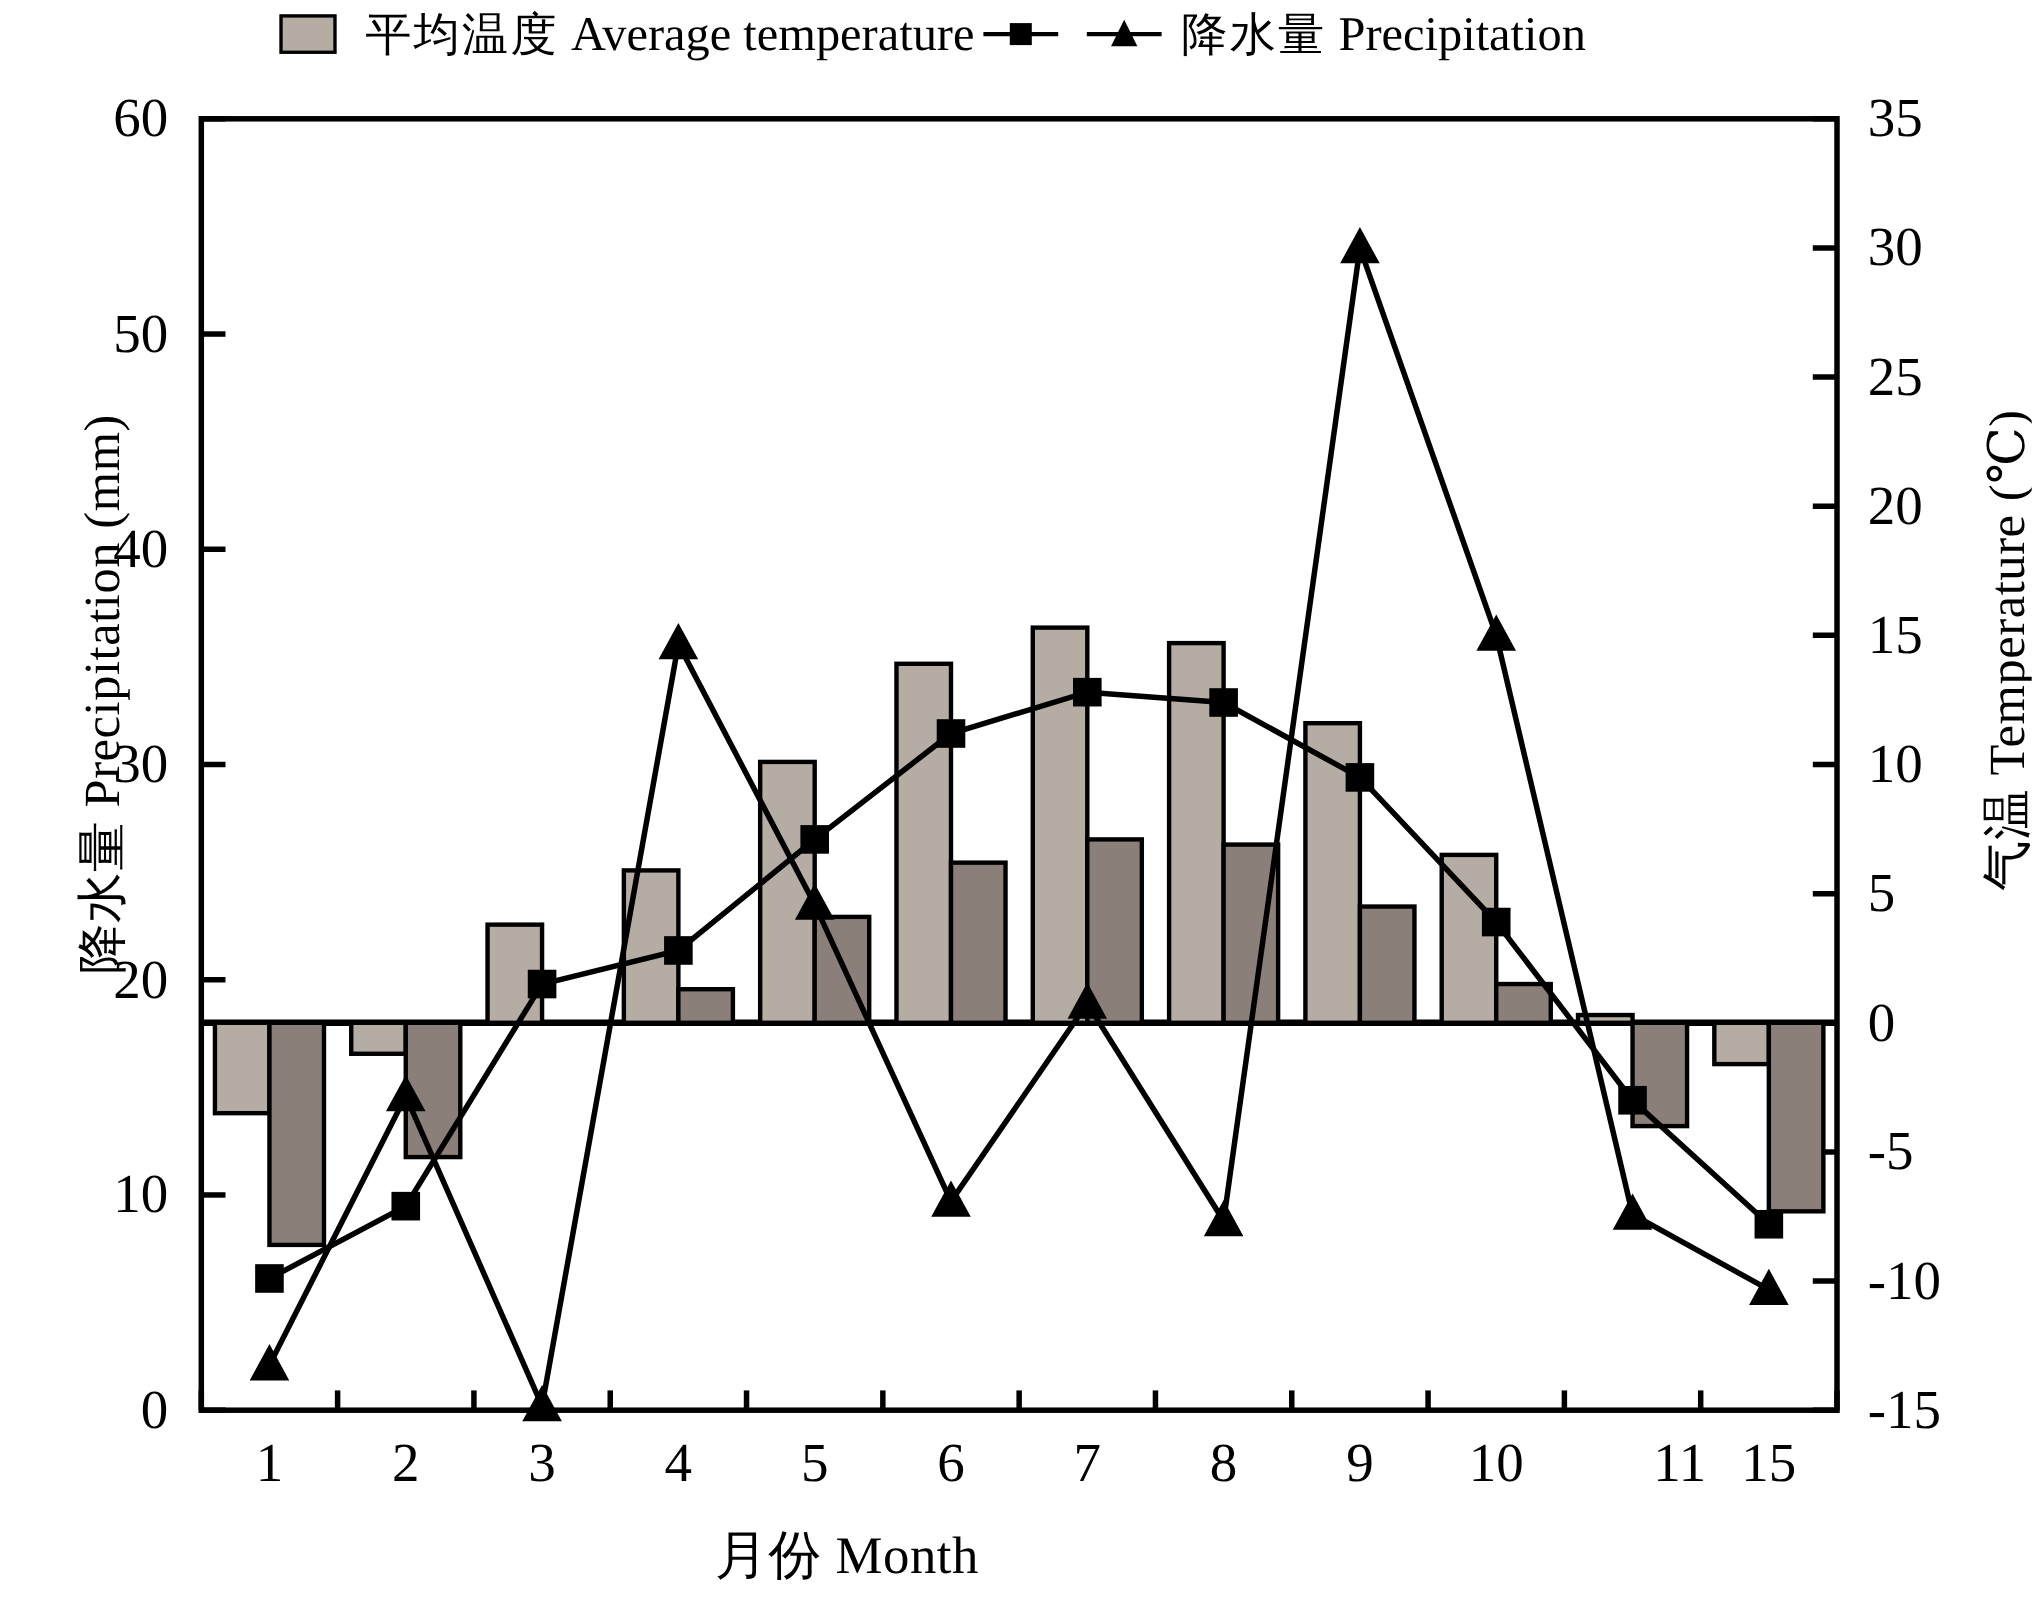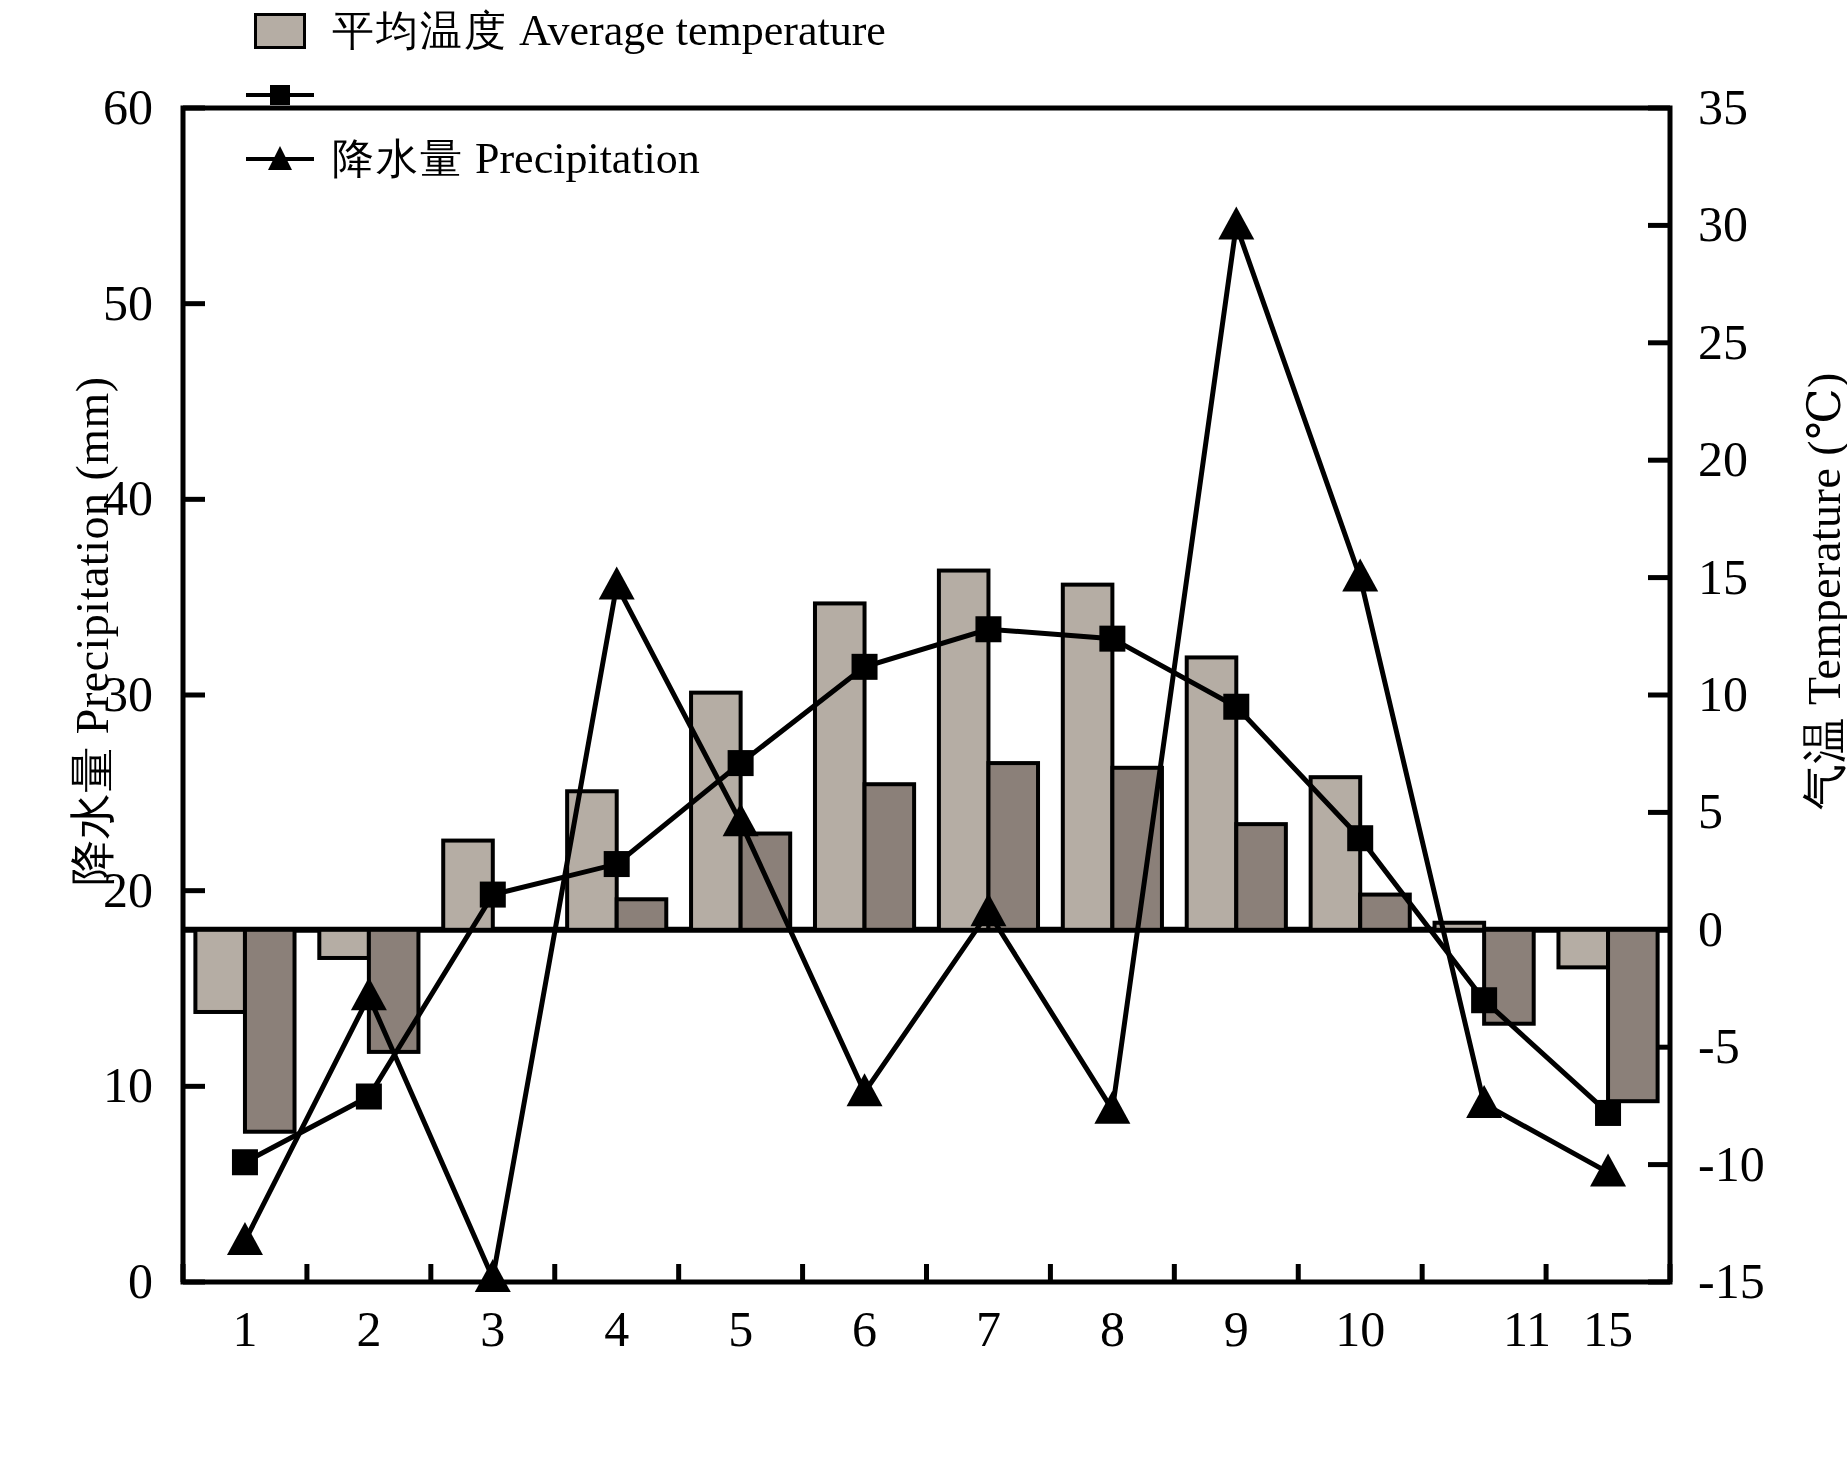--- a/index.html
+++ b/index.html
@@ -49,21 +49,21 @@
     top: 1382px;
     width: 700px;
     text-align: center;
     font-size: 48px;
   }
   .legend {
     position: absolute;
     left: 244px;
     top: 2px;
     display: flex;
-    flex-direction: column;
+    flex-direction: row;
     gap: 6px;
   }
   .legend-row {
     display: flex;
     align-items: center;
     height: 58px;
   }
   .legend-key {
     width: 72px;
     display: flex;
@@ -123,20 +123,21 @@
           <line x1="2" y1="20" x2="70" y2="20" stroke="#000" stroke-width="4"></line>
           <polygon points="36,7 48,31 24,31" fill="#000"></polygon>
         </svg>
       </span>
       <span class="legend-label"><span class="cn">降水量</span> <span>Precipitation</span></span>
     </div>
   </div>
 
   <div class="axis-title" id="y-left-title">降水量 Precipitation (mm)</div>
   <div class="axis-title" id="y-right-title">气温 Temperature (℃)</div>
+  <div class="axis-title" id="x-title">月份 Month</div>
 
   <svg id="plot-svg" width="1847" height="1459">
     <g id="plot-layer">
         <rect x="183" y="108" width="1487" height="1174" fill="none" stroke="#000" stroke-width="5"></rect>
         <line x1="183" y1="929.8" x2="1670" y2="929.8" stroke="#000" stroke-width="6"></line>
         <line x1="183" y1="1282" x2="205" y2="1282" stroke="#000" stroke-width="5"></line>
         <line x1="183" y1="1086.3333333333333" x2="205" y2="1086.3333333333333" stroke="#000" stroke-width="5"></line>
         <line x1="183" y1="890.6666666666667" x2="205" y2="890.6666666666667" stroke="#000" stroke-width="5"></line>
         <line x1="183" y1="695" x2="205" y2="695" stroke="#000" stroke-width="5"></line>
         <line x1="183" y1="499.33333333333337" x2="205" y2="499.33333333333337" stroke="#000" stroke-width="5"></line>

